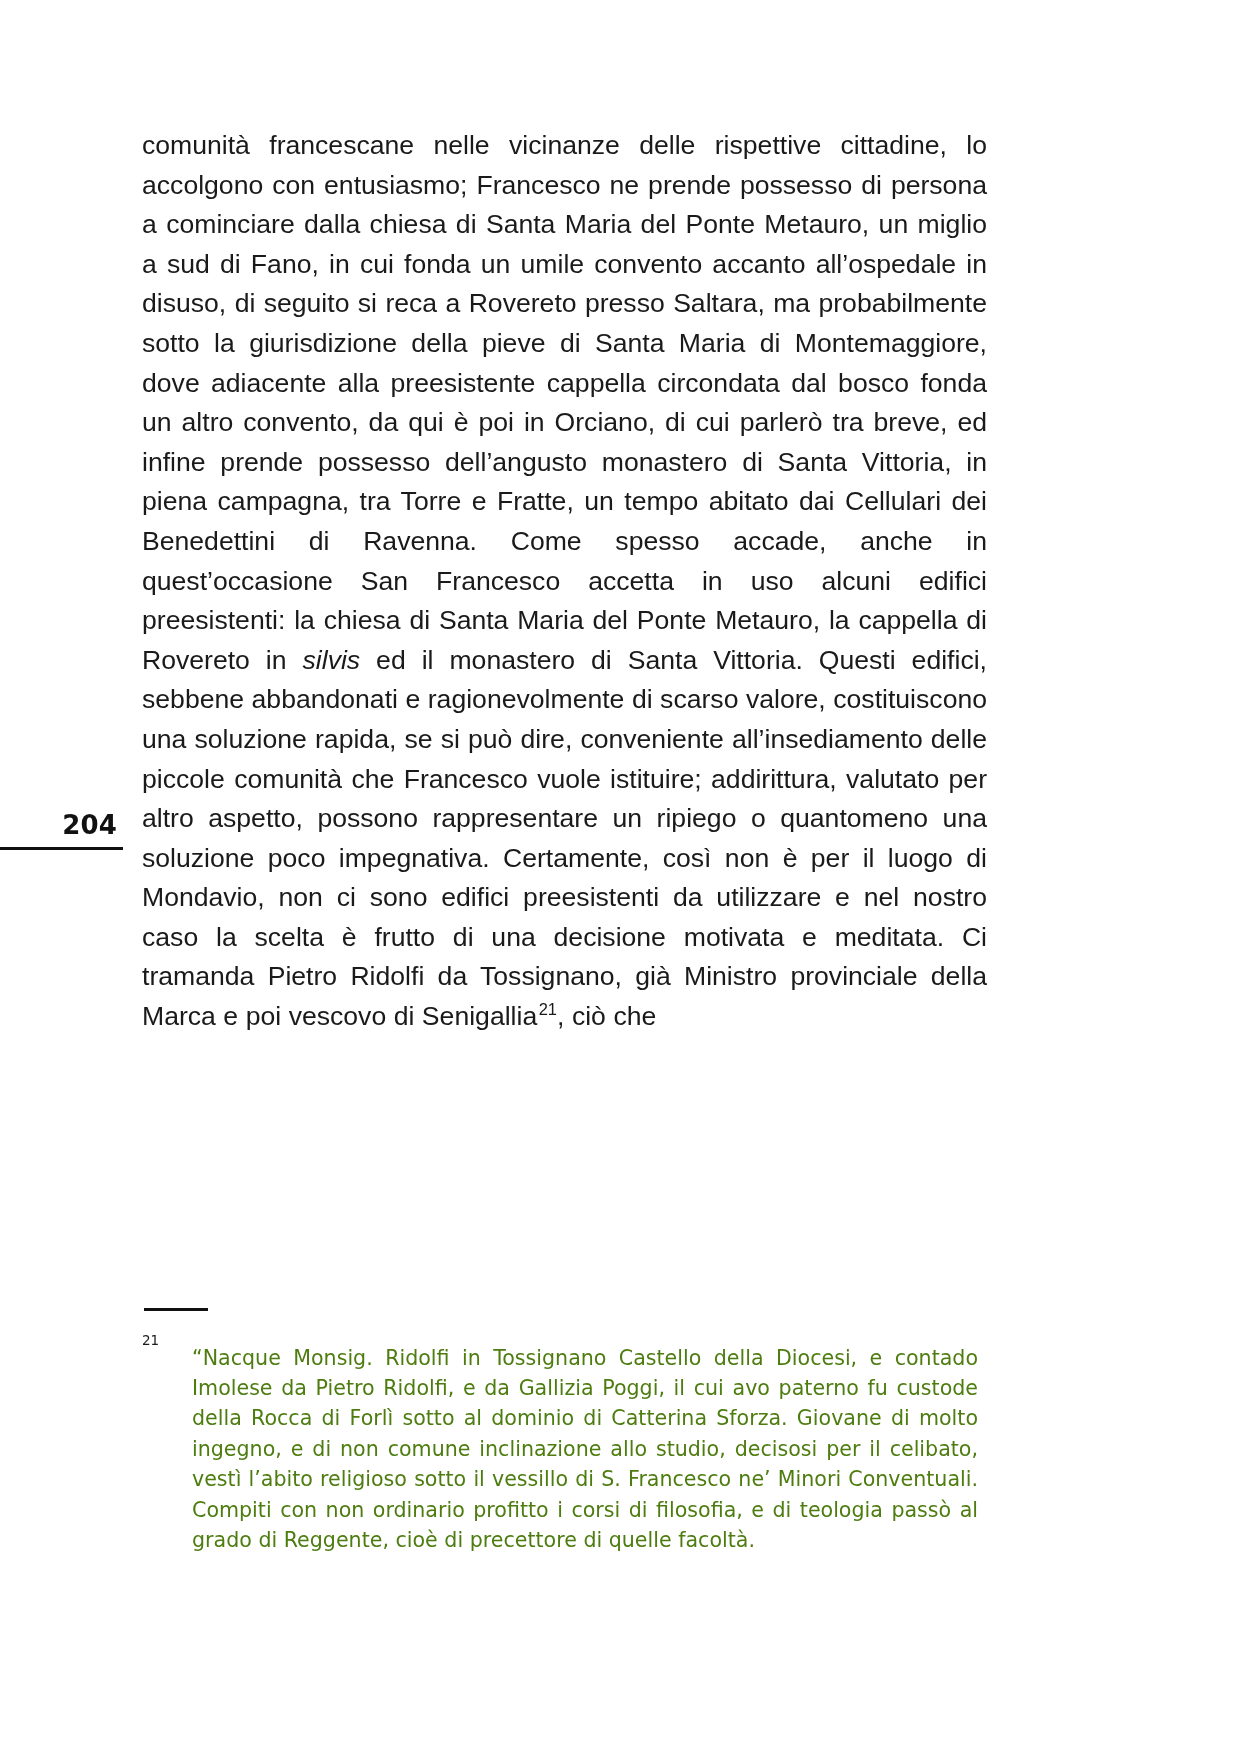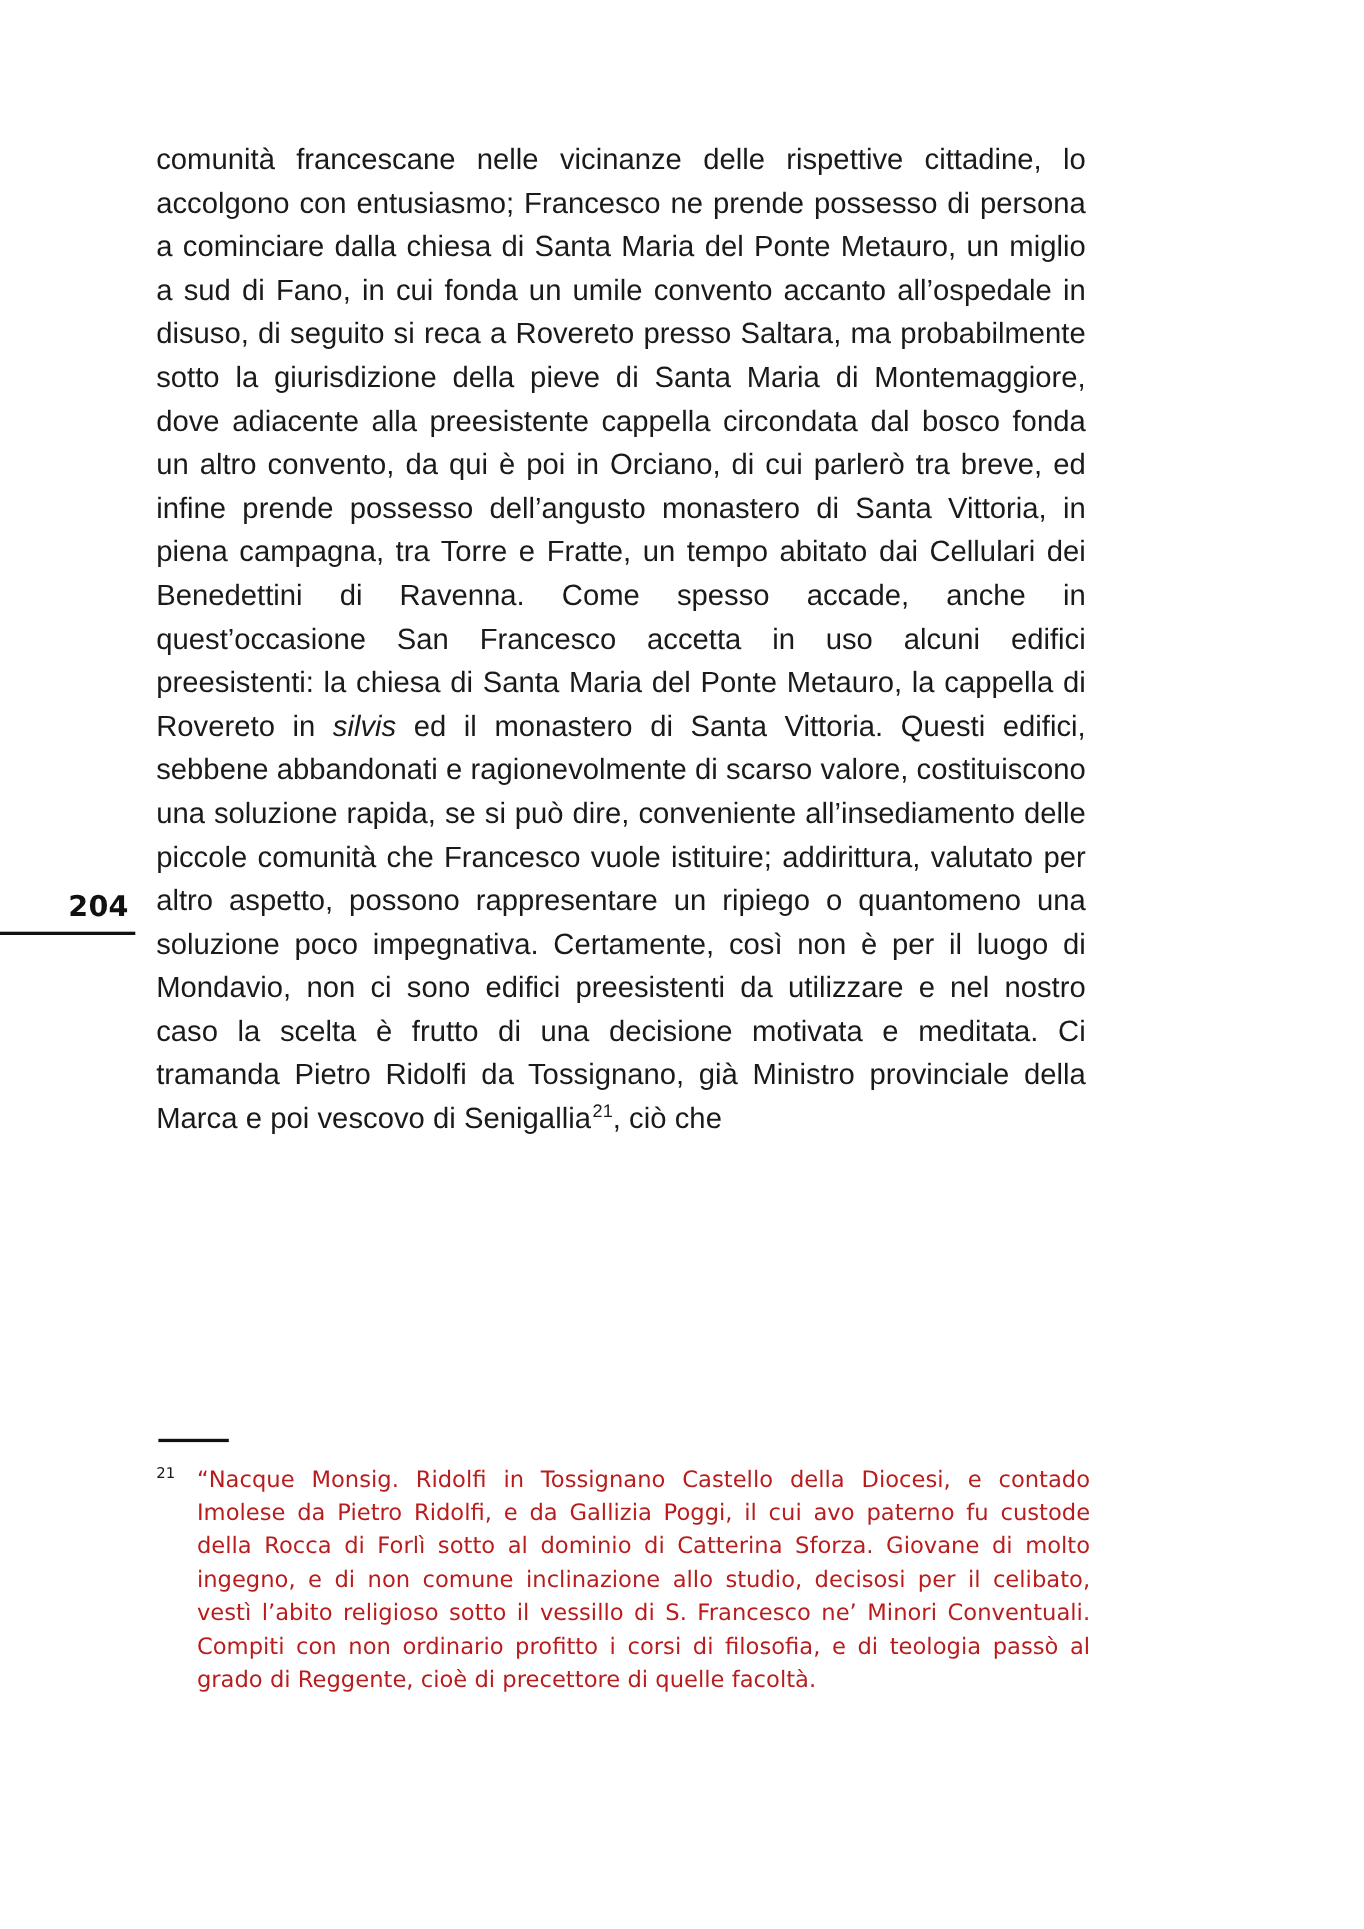--- a/index.html
+++ b/index.html
@@ -98,22 +98,22 @@
     padding-top: 3px;
     color: #1a1a1a;
   }
   .footnote-text {
     flex: 1 1 auto;
     font-family: "DejaVu Sans", sans-serif;
     font-size: 20.6px;
     line-height: 30.4px;
     text-align: justify;
     text-justify: inter-word;
-    color: #b91c1c;
-    margin: 3px;
+    color: #4d7c0f;
+    margin: 16px;
     hyphens: manual;
     -webkit-hyphens: manual;
   }
 </style>
 </head>
 <body>
 
 <div class="page">
 
   <div class="folio-block">

